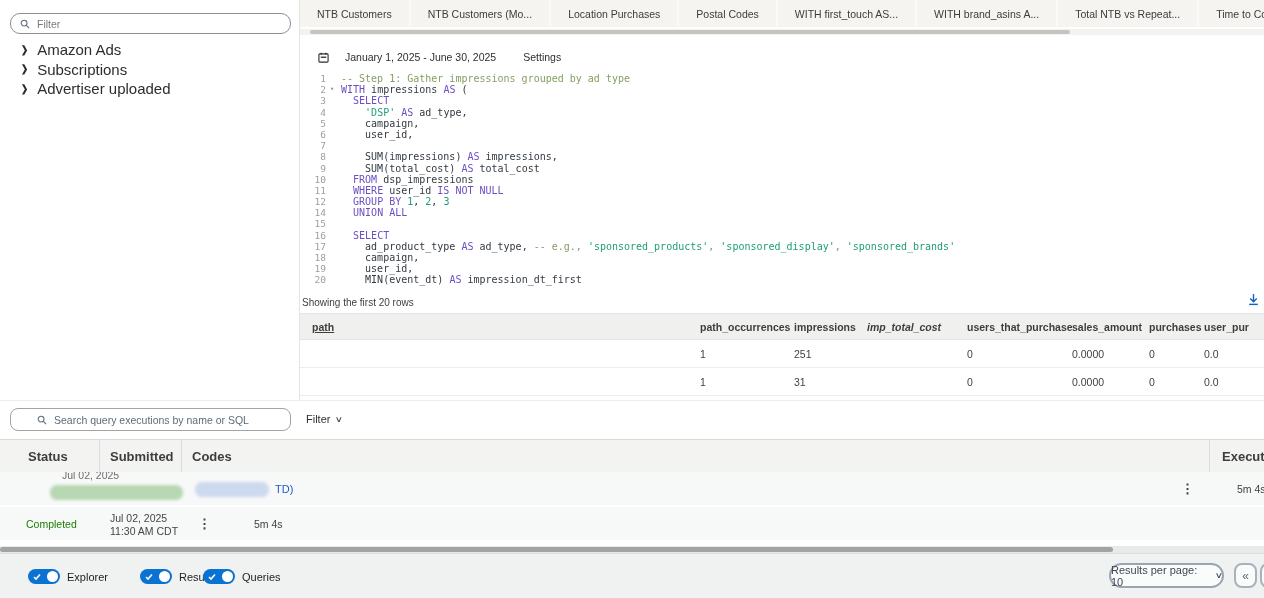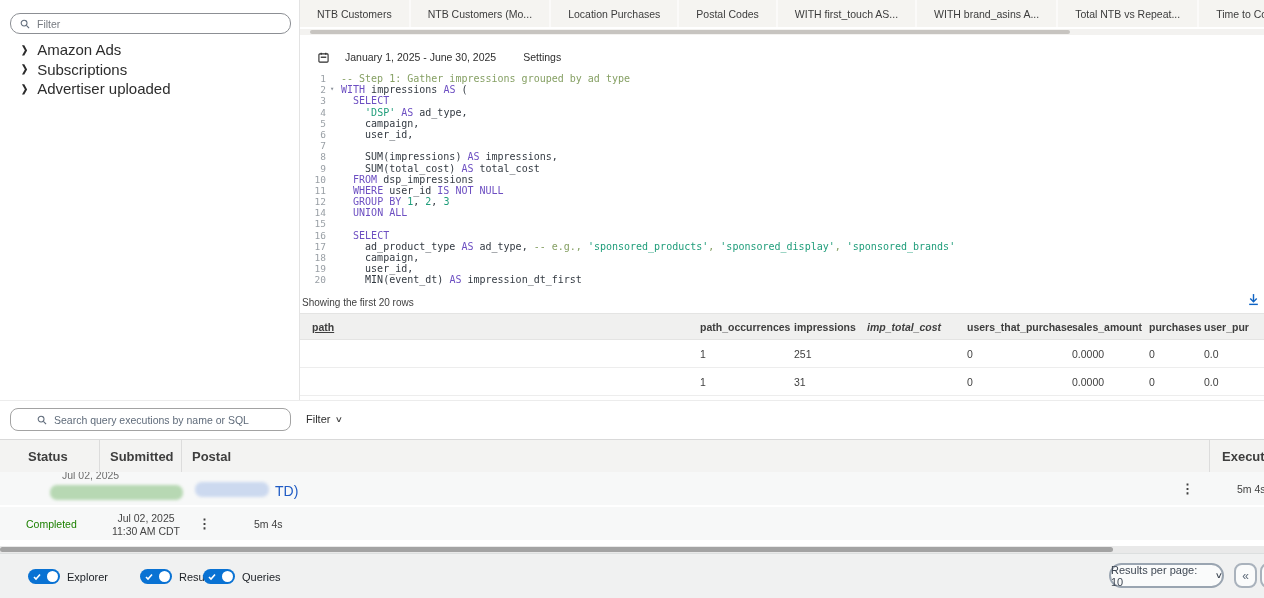--- a/index.html
+++ b/index.html
@@ -73,35 +73,35 @@
   .filter-dd { position:absolute; left:306px; top:12px; display:flex; align-items:center;
     gap:6px; font-size:11px; color:#2f2f2f; cursor:pointer; }
   .filter-dd .caret { font-size:8px; color:#444; transform:scaleX(1.4); }
 
   .exec-table { position:absolute; left:0; top:38px; width:1320px; }
   .exec-h { display:flex; height:33px; background:#f3f3f2; border-top:1px solid #d9d9d9;
     align-items:center; }
   .eh-cell { font-size:13px; font-weight:bold; color:#3e3e3e; display:flex; align-items:center; height:100%; }
   .sep { border-right:1px solid #dcdcdc; }
   .col-status { flex:0 0 100px; padding-left:28px; }
-  .col-submitted { flex:0 0 82px; padding-left:10px;text-align:center; }
+  .col-submitted { flex:0 0 82px; padding-left:10px; }
   .col-query { flex:1 1 auto; padding-left:10px; }
   .col-kebab { flex:0 0 45px; justify-content:center; }
   .col-exec { flex:0 0 110px; padding-left:12px; }
   .exec-row { display:flex; height:35px; background:#f7f8f8; border-bottom:2px solid #fff;
     position:relative; overflow:hidden; align-items:center; }
   .exec-row .cell { height:100%; position:relative; }
   .status-text { font-size:10.5px; color:#1d8102; display:flex; align-items:center; height:100%; padding-left:26px; }
   .sub-lines { font-size:10.5px; color:#454545; line-height:13px; padding:5px 0 0 10px; }
   .redact { position:absolute; border-radius:7px; filter:blur(1.5px); }
   .redact-green { background:#b7d8b3; }
   .redact-gray { background:#d9dbde; }
   .redact-blue { background:#ccd9ef; }
   .clipped-date { position:absolute; left:62px; top:-3px; font-size:10.5px; color:#4a4a4a; opacity:.8; white-space:nowrap; }
-  .qlink { color:#1f5bc4; font-size:14px; position:absolute; top:11px; white-space:nowrap; }
+  .qlink { color:#1f5bc4; font-size:11px; position:absolute; top:11px; white-space:nowrap; }
   .kebab { font-size:13px; color:#414141; font-weight:bold; letter-spacing:0; cursor:pointer;
     display:flex; align-items:center; justify-content:center; width:100%; }
   .exec-time { font-size:10.5px; color:#3f3f3f; }
 
   .hscroll { position:absolute; left:0; top:546px; width:1264px; height:7px; background:#e9e9e9; }
   .hscroll .handle { position:absolute; left:0; top:1px; width:1113px; height:5px;
     background:#a3a3a3; border-radius:3px; }
 
   
   .footer { position:absolute; left:0; top:553px; width:1264px; height:45px;
@@ -257,21 +257,21 @@
     </div>
     <div class="filter-dd">
       <span>Filter</span>
       <span class="caret">∨</span>
     </div>
 
     <div class="exec-table">
       <div class="exec-h">
         <div class="eh-cell col-status sep">Status</div>
         <div class="eh-cell col-submitted sep">Submitted</div>
-        <div class="eh-cell col-query">Postal</div>
+        <div class="eh-cell col-query">Codes</div>
         <div class="eh-cell col-kebab sep"></div>
         <div class="eh-cell col-exec">Execution time</div>
       </div>
 
       <div class="exec-row">
         <div class="cell col-status">
           <div class="redact redact-green" style="left:50px; top:13px; width:133px; height:15px;"></div>
           <div class="clipped-date">Jul 02, 2025</div>
         </div>
         <div class="cell col-submitted"></div>

